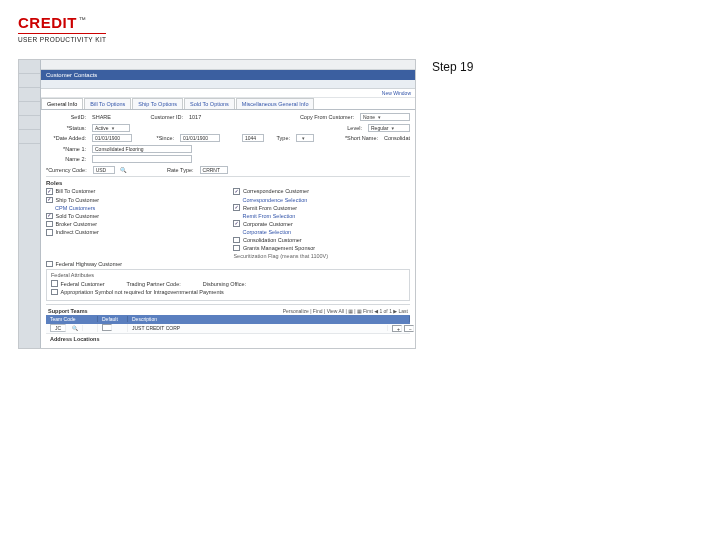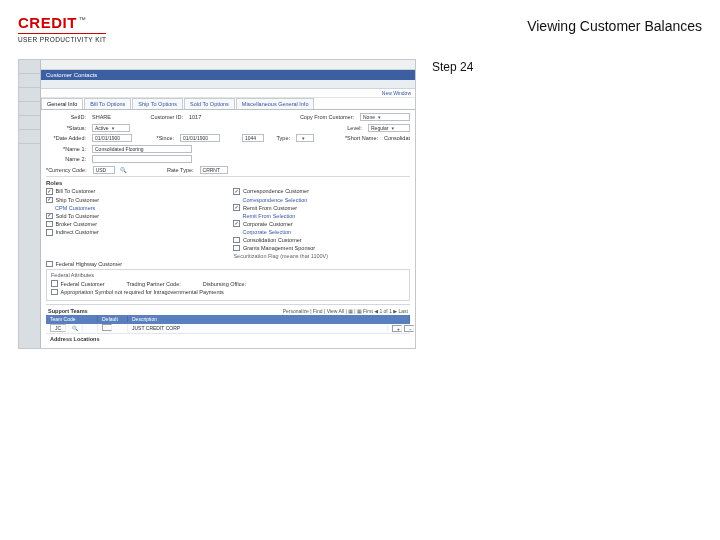--- a/index.html
+++ b/index.html
@@ -52,21 +52,20 @@
 </head>
 <body>
 
 <div class="header">
   <div class="brand">
     <div>
       <span class="oracle">CREDIT</span><span class="tm">™</span>
     </div>
     <div class="upk">USER PRODUCTIVITY KIT</div>
   </div>
-  <div class="title">Viewing Customer Balances</div>
 </div>
 
 <div class="content">
   <div class="screenshot-area">
     <div class="app">
       <div class="leftbar">
         <div></div>
           <div></div>
           <div></div>
           <div></div>
@@ -236,15 +235,15 @@
             </div>
           </div>
 
           <div class="addr">Address Locations</div>
         </div>
       </div>
     </div>
   </div>
 
   <div class="instruct">
-    <div class="step">Step 24</div>
+    <div class="step">Step 19</div>
   </div>
 </div>
 
 </body></html>

